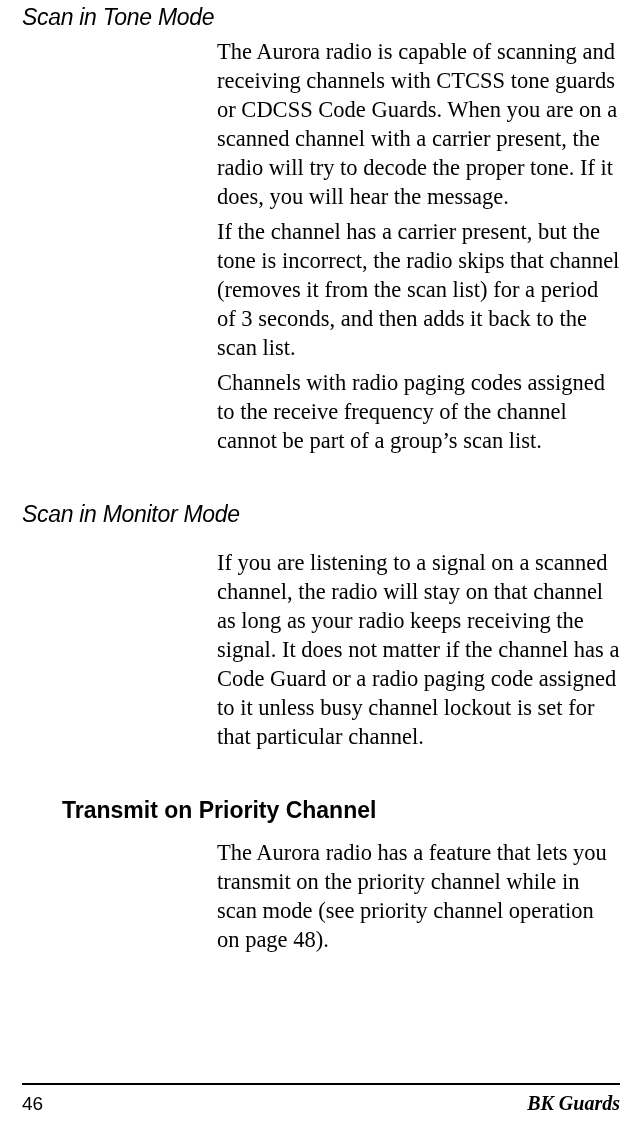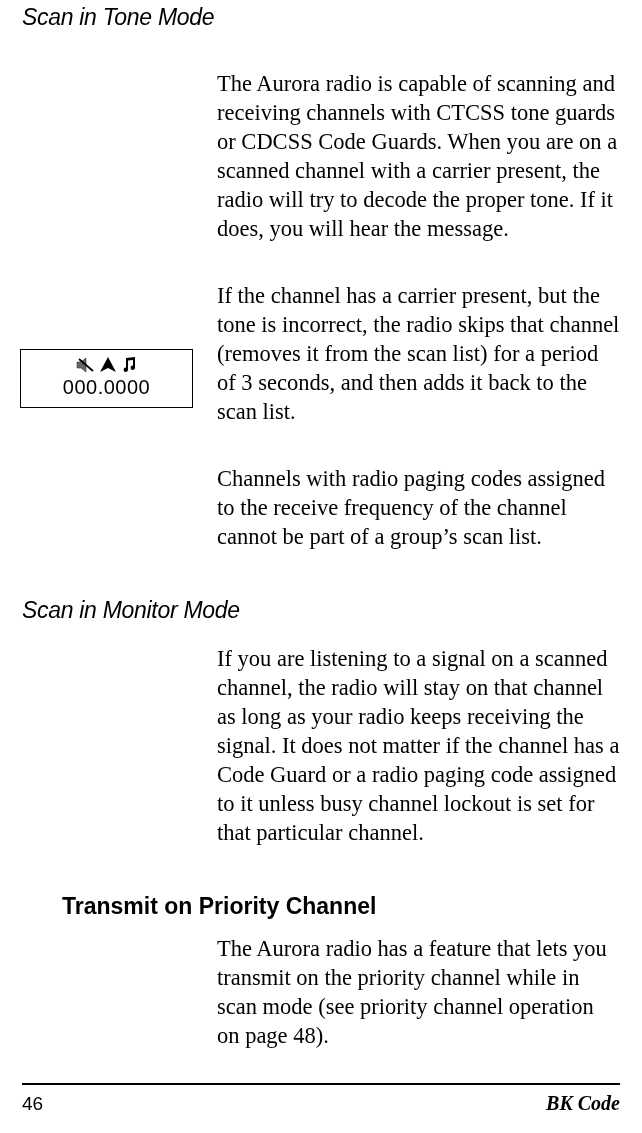--- a/index.html
+++ b/index.html
@@ -32,21 +32,21 @@
     letter-spacing: 0;
     margin-left: 40px;
   }
   .body-col {
     margin-left: 195px;
     margin-right: 0;
     font-size: 22.5px;
     line-height: 1.29;
   }
   .para {
-    margin-top: 38px;
+    margin-top: 6px;
   }
   .display-box {
     position: absolute;
     left: 20px;
     top: 349px;
     width: 173px;
     height: 59px;
     border: 1.5px solid #000;
     box-sizing: border-box;
     display: flex;
@@ -103,49 +103,28 @@
 <div class="page">
 
   <div class="section-heading" style="padding-top:4px;">Scan in Tone Mode</div>
 
   <div class="body-col para">The Aurora radio is capable of scanning and receiving channels with CTCSS tone guards or CDCSS Code Guards. When you are on a scanned channel with a carrier present, the radio will try to decode the proper tone. If it does, you will hear the message.</div>
 
   <div class="body-col para">If the channel has a carrier present, but the tone is incorrect, the radio skips that channel (removes it from the scan list) for a period of 3 seconds, and then adds it back to the scan list.</div>
 
   <div class="body-col para">Channels with radio paging codes assigned to the receive frequency of the channel cannot be part of a group’s scan list.</div>
 
-  <div class="display-box">
-    <div class="display-icons">
-      <span>
-        <svg width="20" height="18" viewBox="0 0 20 18">
-          <path d="M1 6 H5 L10 2 V16 L5 12 H1 Z" fill="#666" stroke="#333" stroke-width="0.6"></path>
-          <line x1="3" y1="3" x2="17" y2="15" stroke="#000" stroke-width="1.8"></line>
-        </svg>
-      </span>
-      <span>
-        <svg width="18" height="18" viewBox="0 0 18 18">
-          <path d="M9 1 L17 16 L9 12 L1 16 Z" fill="#000"></path>
-        </svg>
-      </span>
-      <span>
-        <svg width="18" height="18" viewBox="0 0 18 18">
-          <path d="M6 2 L15 1 V11.5 A2.2 2.2 0 1 1 13 9.5 V4 L8 4.6 V13.5 A2.2 2.2 0 1 1 6 11.5 Z" fill="#000"></path>
-        </svg>
-      </span>
-    </div>
-    <div class="display-freq">000.0000</div>
-  </div>
 
   <div class="section-heading" style="margin-top:46px;">Scan in Monitor Mode</div>
 
   <div class="body-col para" style="margin-top:20px;">If you are listening to a signal on a scanned channel, the radio will stay on that channel as long as your radio keeps receiving the signal. It does not matter if the channel has a Code Guard or a radio paging code assigned to it unless busy channel lockout is set for that particular channel.</div>
 
   <div class="section-heading bold" style="margin-top:46px;">Transmit on Priority Channel</div>
 
   <div class="body-col para" style="margin-top:14px;">The Aurora radio has a feature that lets you transmit on the priority channel while in scan mode (see priority channel operation on page 48).</div>
 
   <div class="footer-rule"></div>
   <div class="footer">
     <span class="page-num">46</span>
-    <span class="brand">BK Code</span>
+    <span class="brand">BK Guards</span>
   </div>
 
 </div>
 
 </body></html>

